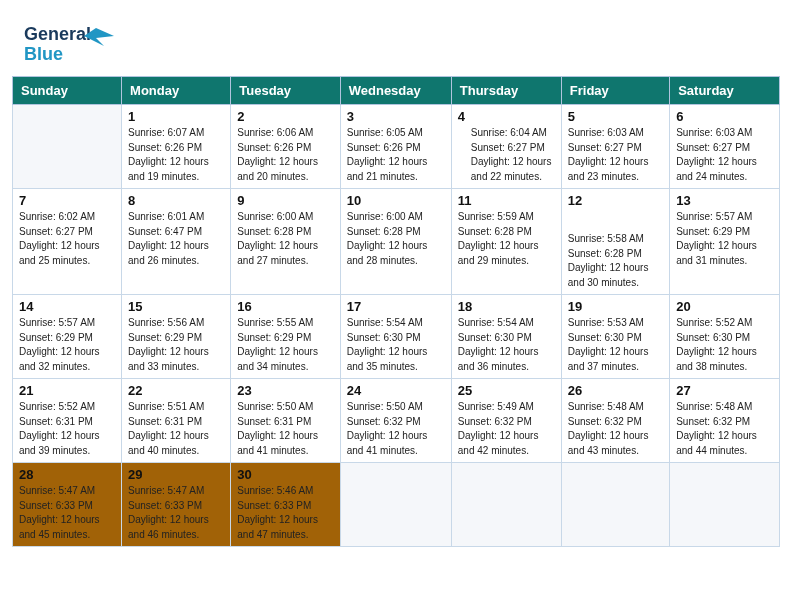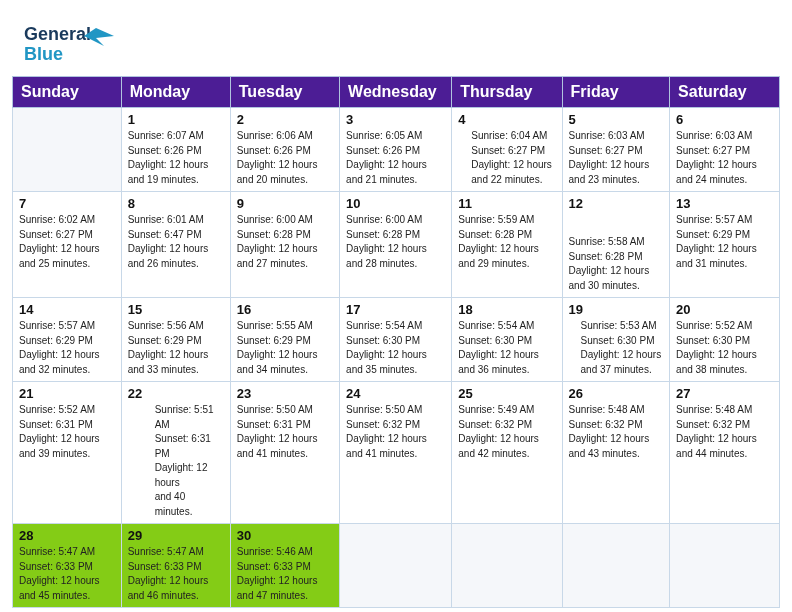--- a/index.html
+++ b/index.html
@@ -36,43 +36,43 @@
     .calendar {
       width: 100%;
       border-collapse: collapse;
       margin: 0 0 0 0;
       padding: 0 12px;
     }
     .calendar-wrap {
       padding: 0 12px 12px 12px;
     }
     .calendar th {
-      background: #4c1d95;
+      background: #0f766e;
       color: #fff;
-      font-size: 16px;
+      font-size: 13px;
       font-weight: bold;
       text-align: left;
       padding: 6px 8px;
       border: 1px solid #b0c4de;
     }
     .calendar td {
       border: 1px solid #c8d8e8;
       vertical-align: top;
       padding: 4px 6px;
       width: 113px;
       min-height: 80px;
       background: #fff;
       font-size: 11px;
       color: #222;
     }
     .calendar td.empty {
       background: #f5f7fa;
     }
     .calendar td.shaded {
-      background: #84cc16;
+      background: #a16207;
     }
     .day-num {
       font-size: 13px;
       font-weight: bold;
       color: #111;
       display: block;
       margin-bottom: 2px;
     }
     .day-info {
       font-size: 10px;
@@ -244,21 +244,21 @@
           </td>
           <td>
             <span class="day-num">18</span>
             <div class="day-info" style="white-space: pre-line;">Sunrise: 5:54 AM
 Sunset: 6:30 PM
 Daylight: 12 hours
 and 36 minutes.</div>
           </td>
           <td>
             <span class="day-num">19</span>
-            <div class="day-info" style="white-space: pre-line; margin-left: 12px;">Sunrise: 5:53 AM
+            <div class="day-info" style="white-space: pre-line;">Sunrise: 5:53 AM
 Sunset: 6:30 PM
 Daylight: 12 hours
 and 37 minutes.</div>
           </td>
           <td>
             <span class="day-num">20</span>
             <div class="day-info" style="white-space: pre-line;">Sunrise: 5:52 AM
 Sunset: 6:30 PM
 Daylight: 12 hours
 and 38 minutes.</div>
@@ -267,21 +267,21 @@
         <tr>
           <td>
             <span class="day-num">21</span>
             <div class="day-info" style="white-space: pre-line;">Sunrise: 5:52 AM
 Sunset: 6:31 PM
 Daylight: 12 hours
 and 39 minutes.</div>
           </td>
           <td>
             <span class="day-num">22</span>
-            <div class="day-info" style="white-space: pre-line; margin-left: 27px;">Sunrise: 5:51 AM
+            <div class="day-info" style="white-space: pre-line;">Sunrise: 5:51 AM
 Sunset: 6:31 PM
 Daylight: 12 hours
 and 40 minutes.</div>
           </td>
           <td>
             <span class="day-num">23</span>
             <div class="day-info" style="white-space: pre-line;">Sunrise: 5:50 AM
 Sunset: 6:31 PM
 Daylight: 12 hours
 and 41 minutes.</div>

